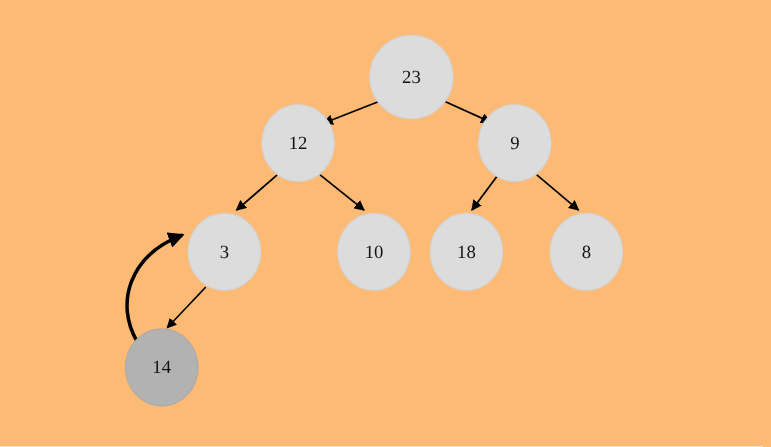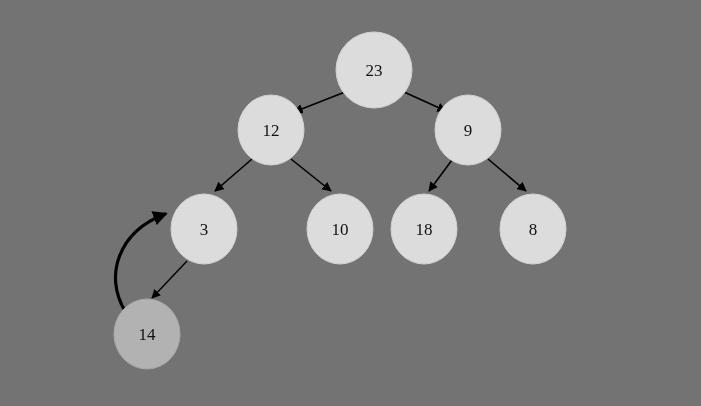--- a/index.html
+++ b/index.html
@@ -7,21 +7,21 @@
     padding: 0;
     background: #ffffff;
   }
   body {
     font-family: "Liberation Serif", serif;
   }
   #diagram-canvas {
     position: relative;
     width: 701px;
     height: 406px;
-    background: #737373;
+    background: #fdba74;
     overflow: hidden;
   }
   #tree-svg {
     position: absolute;
     top: 0;
     left: 0;
     width: 701px;
     height: 406px;
   }
   .node-label {

